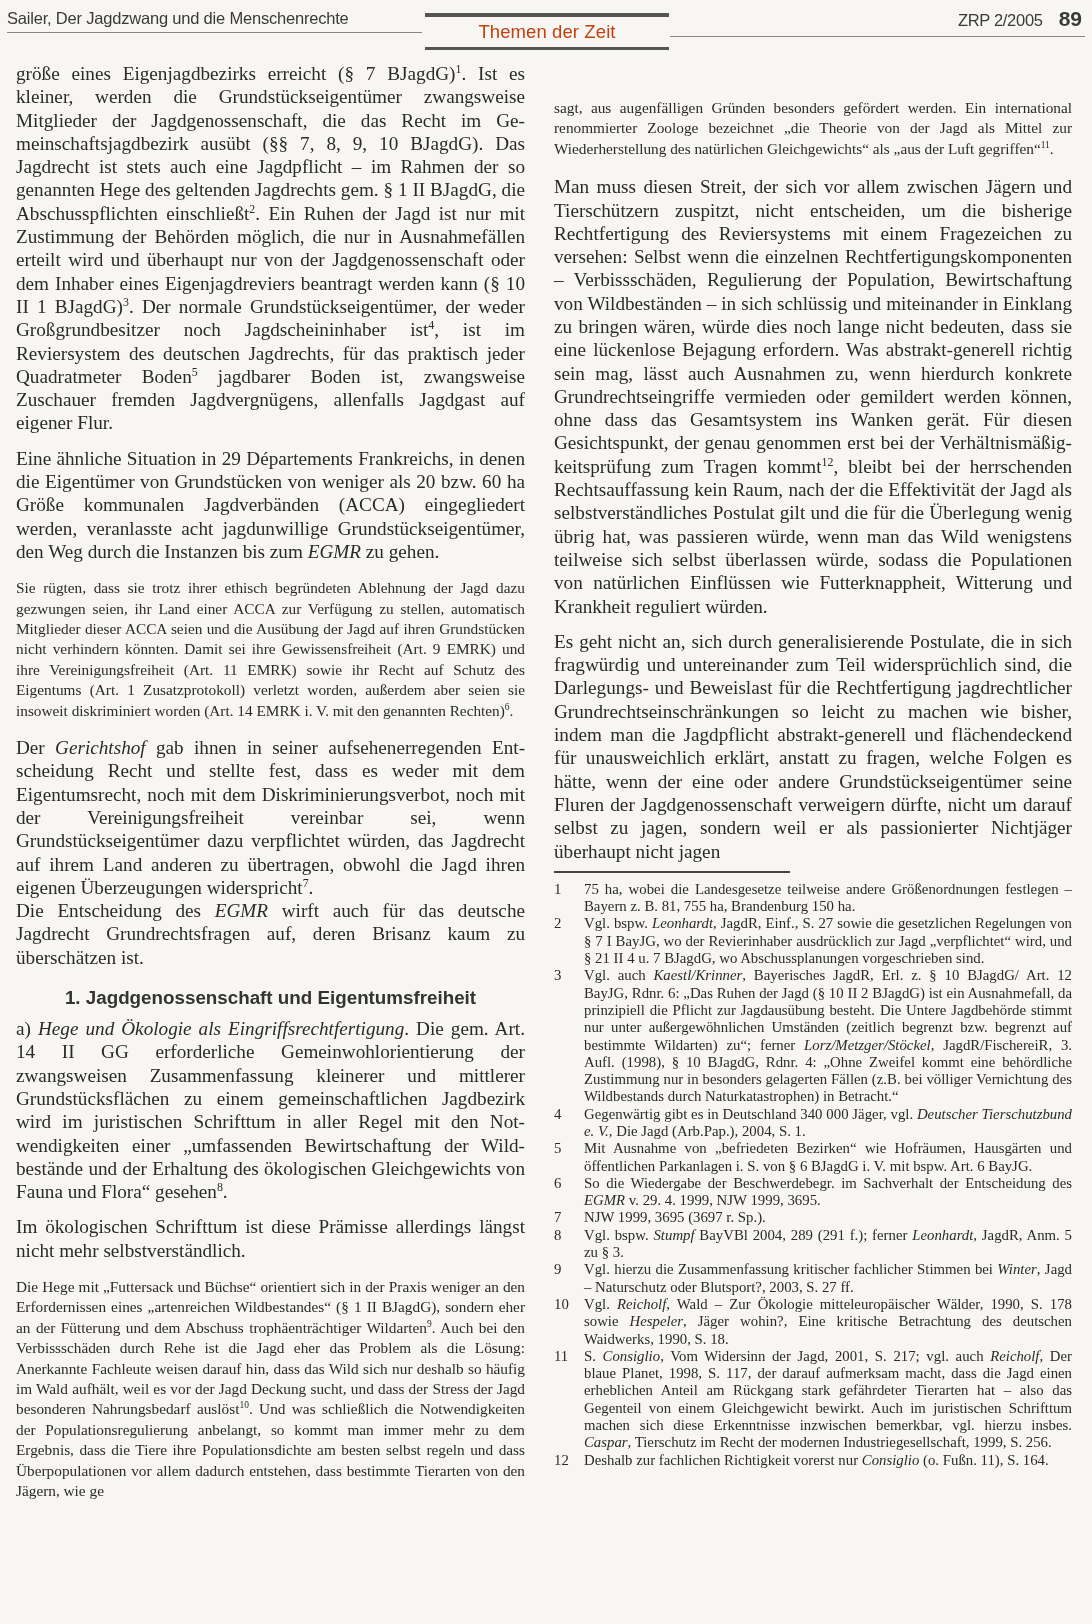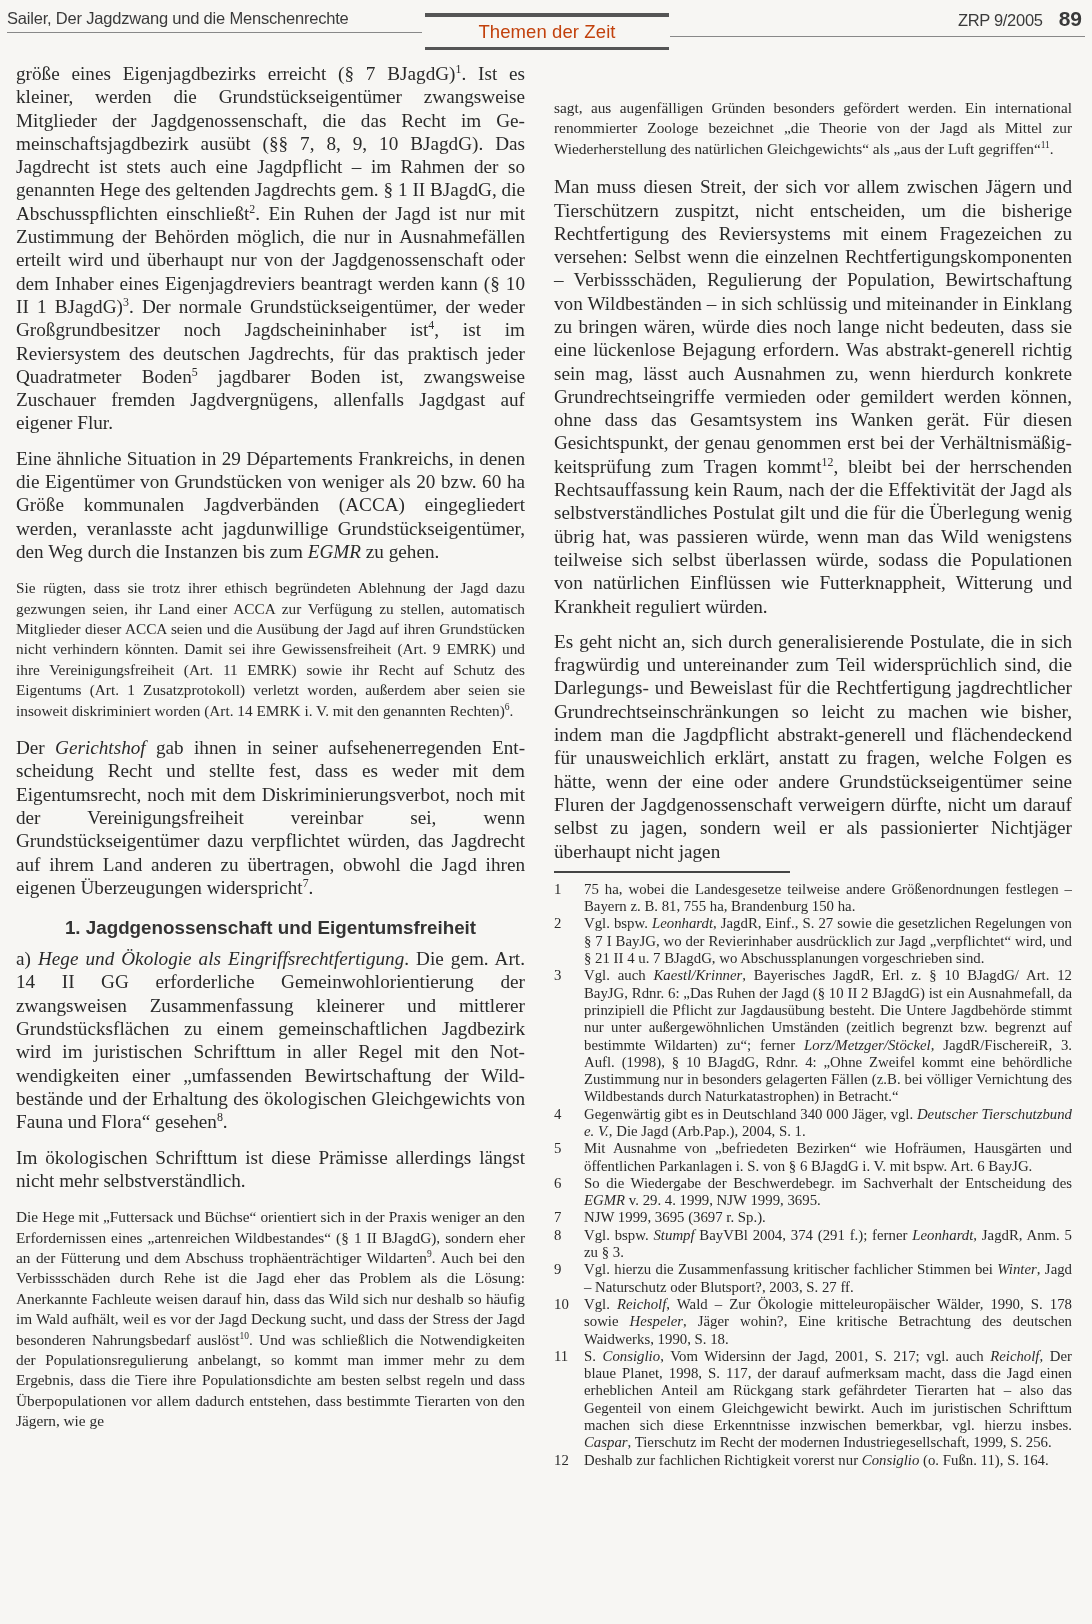--- a/index.html
+++ b/index.html
@@ -43,36 +43,39 @@
 <div class="header">
   <div class="h-left">Sailer, Der Jagdzwang und die Menschenrechte</div>
   <div class="h-left-rule2"></div>
   <div class="h-center">
     <div class="bar"></div>
     <div class="title">Themen der Zeit</div>
     <div class="bar" style="height:3px"></div>
   </div>
   <div class="h-rule-right"></div>
   <div class="h-right">
-    <span class="journal">ZRP 9/2005</span><span class="page">89</span>
+    <span class="journal">ZRP 2/2005</span><span class="page">89</span>
   </div>
 </div>
 
 <div class="col col-left">
   <p class="body">
     <span>größe eines Eigenjagdbezirks erreicht (§ 7 BJagdG)</span><sup>1</sup><span>. Ist es kleiner, werden die Grundstückseigentümer zwangsweise Mitglieder der Jagdgenossenschaft, die das Recht im Ge­meinschaftsjagdbezirk ausübt (§§ 7, 8, 9, 10 BJagdG). Das Jagdrecht ist stets auch eine Jagdpflicht – im Rahmen der so genannten Hege des geltenden Jagdrechts gem. § 1 II BJagdG, die Abschusspflichten einschließt</span><sup>2</sup><span>. Ein Ruhen der Jagd ist nur mit Zustimmung der Behörden möglich, die nur in Ausnahmefällen erteilt wird und überhaupt nur von der Jagdgenossenschaft oder dem Inhaber eines Eigenjagdreviers beantragt werden kann (§ 10 II 1 BJagdG)</span><sup>3</sup><span>. Der normale Grundstückseigentümer, der weder Großgrundbesitzer noch Jagdscheininhaber ist</span><sup>4</sup><span>, ist im Reviersystem des deutschen Jagdrechts, für das praktisch jeder Quadratmeter Boden</span><sup>5</sup><span> jagdbarer Boden ist, zwangsweise Zuschauer fremden Jagd­vergnügens, allenfalls Jagdgast auf eigener Flur.</span>
   </p>
   <p class="body gap">
     <span>Eine ähnliche Situation in 29 Départements Frankreichs, in denen die Eigentümer von Grundstücken von weniger als 20 bzw. 60 ha Größe kommunalen Jagdverbänden (ACCA) ein­gegliedert werden, veranlasste acht jagdunwillige Grund­stückseigentümer, den Weg durch die Instanzen bis zum </span><em>EGMR</em><span> zu gehen.</span>
   </p>
   <p class="small gap-s">
     <span>Sie rügten, dass sie trotz ihrer ethisch begründeten Ablehnung der Jagd dazu gezwungen seien, ihr Land einer ACCA zur Verfügung zu stellen, automatisch Mitglieder dieser ACCA seien und die Ausübung der Jagd auf ihren Grundstücken nicht verhindern könnten. Damit sei ihre Ge­wissensfreiheit (Art. 9 EMRK) und ihre Vereinigungsfreiheit (Art. 11 EMRK) sowie ihr Recht auf Schutz des Eigentums (Art. 1 Zusatzpro­tokoll) verletzt worden, außerdem aber seien sie insoweit diskriminiert worden (Art. 14 EMRK i. V. mit den genannten Rechten)</span><sup>6</sup><span>.</span>
   </p>
   <p class="body gap-s">
     <span>Der </span><em>Gerichtshof</em><span> gab ihnen in seiner aufsehenerregenden Ent­scheidung Recht und stellte fest, dass es weder mit dem Eigentumsrecht, noch mit dem Diskriminierungsverbot, noch mit der Vereinigungsfreiheit vereinbar sei, wenn Grundstückseigentümer dazu verpflichtet würden, das Jagd­recht auf ihrem Land anderen zu übertragen, obwohl die Jagd ihren eigenen Überzeugungen widerspricht</span><sup>7</sup><span>.</span>
+  </p>
+  <p class="body">
+    <span>Die Entscheidung des </span><em>EGMR</em><span> wirft auch für das deutsche Jagdrecht Grundrechtsfragen auf, deren Brisanz kaum zu überschätzen ist.</span>
   </p>
   <div class="h3">1. Jagdgenossenschaft und Eigentumsfreiheit</div>
   <p class="body">
     <span>a) </span><em>Hege und Ökologie als Eingriffsrechtfertigung</em><span>. Die gem. Art. 14 II GG erforderliche Gemeinwohlorientierung der zwangsweisen Zusammenfassung kleinerer und mittlerer Grundstücksflächen zu einem gemeinschaftlichen Jagdbezirk wird im juristischen Schrifttum in aller Regel mit den Not­wendigkeiten einer „umfassenden Bewirtschaftung der Wild­bestände und der Erhaltung des ökologischen Gleichge­wichts von Fauna und Flora“ gesehen</span><sup>8</sup><span>.</span>
   </p>
   <p class="body gap">Im ökologischen Schrifttum ist diese Prämisse allerdings längst nicht mehr selbstverständlich.</p>
   <p class="small gap-s">
     <span>Die Hege mit „Futtersack und Büchse“ orientiert sich in der Praxis weniger an den Erfordernissen eines „artenreichen Wildbestandes“ (§ 1 II BJagdG), sondern eher an der Fütterung und dem Abschuss trophäenträchtiger Wildarten</span><sup>9</sup><span>. Auch bei den Verbissschäden durch Rehe ist die Jagd eher das Problem als die Lösung: Anerkannte Fach­leute weisen darauf hin, dass das Wild sich nur deshalb so häufig im Wald aufhält, weil es vor der Jagd Deckung sucht, und dass der Stress der Jagd besonderen Nahrungsbedarf auslöst</span><sup>10</sup><span>. Und was schließlich die Notwendigkeiten der Populationsregulierung anbelangt, so kommt man immer mehr zu dem Ergebnis, dass die Tiere ihre Populations­dichte am besten selbst regeln und dass Überpopulationen vor allem dadurch entstehen, dass bestimmte Tierarten von den Jägern, wie ge­</span>
   </p>
 </div>
@@ -112,21 +115,21 @@
       <div class="fn">
         <span class="num">6</span>
         <span class="txt"><span>So die Wiedergabe der Beschwerdebegr. im Sachverhalt der Entschei­dung des </span><em>EGMR</em><span> v. 29. 4. 1999, NJW 1999, 3695.</span><em></em><span></span></span>
       </div>
       <div class="fn">
         <span class="num">7</span>
         <span class="txt"><span>NJW 1999, 3695 (3697 r. Sp.).</span><em></em><span></span><em></em><span></span></span>
       </div>
       <div class="fn">
         <span class="num">8</span>
-        <span class="txt"><span>Vgl. bspw. </span><em>Stumpf</em><span> BayVBl 2004, 374 (291 f.); ferner </span><em>Leonhardt</em><span>, JagdR, Anm. 5 zu § 3.</span></span>
+        <span class="txt"><span>Vgl. bspw. </span><em>Stumpf</em><span> BayVBl 2004, 289 (291 f.); ferner </span><em>Leonhardt</em><span>, JagdR, Anm. 5 zu § 3.</span></span>
       </div>
       <div class="fn">
         <span class="num">9</span>
         <span class="txt"><span>Vgl. hierzu die Zusammenfassung kritischer fachlicher Stimmen bei </span><em>Winter</em><span>, Jagd – Naturschutz oder Blutsport?, 2003, S. 27 ff.</span><em></em><span></span></span>
       </div>
       <div class="fn">
         <span class="num">10</span>
         <span class="txt"><span>Vgl. </span><em>Reicholf</em><span>, Wald – Zur Ökologie mitteleuropäischer Wälder, 1990, S. 178 sowie </span><em>Hespeler</em><span>, Jäger wohin?, Eine kritische Betrachtung des deutschen Waidwerks, 1990, S. 18.</span></span>
       </div>
       <div class="fn">

